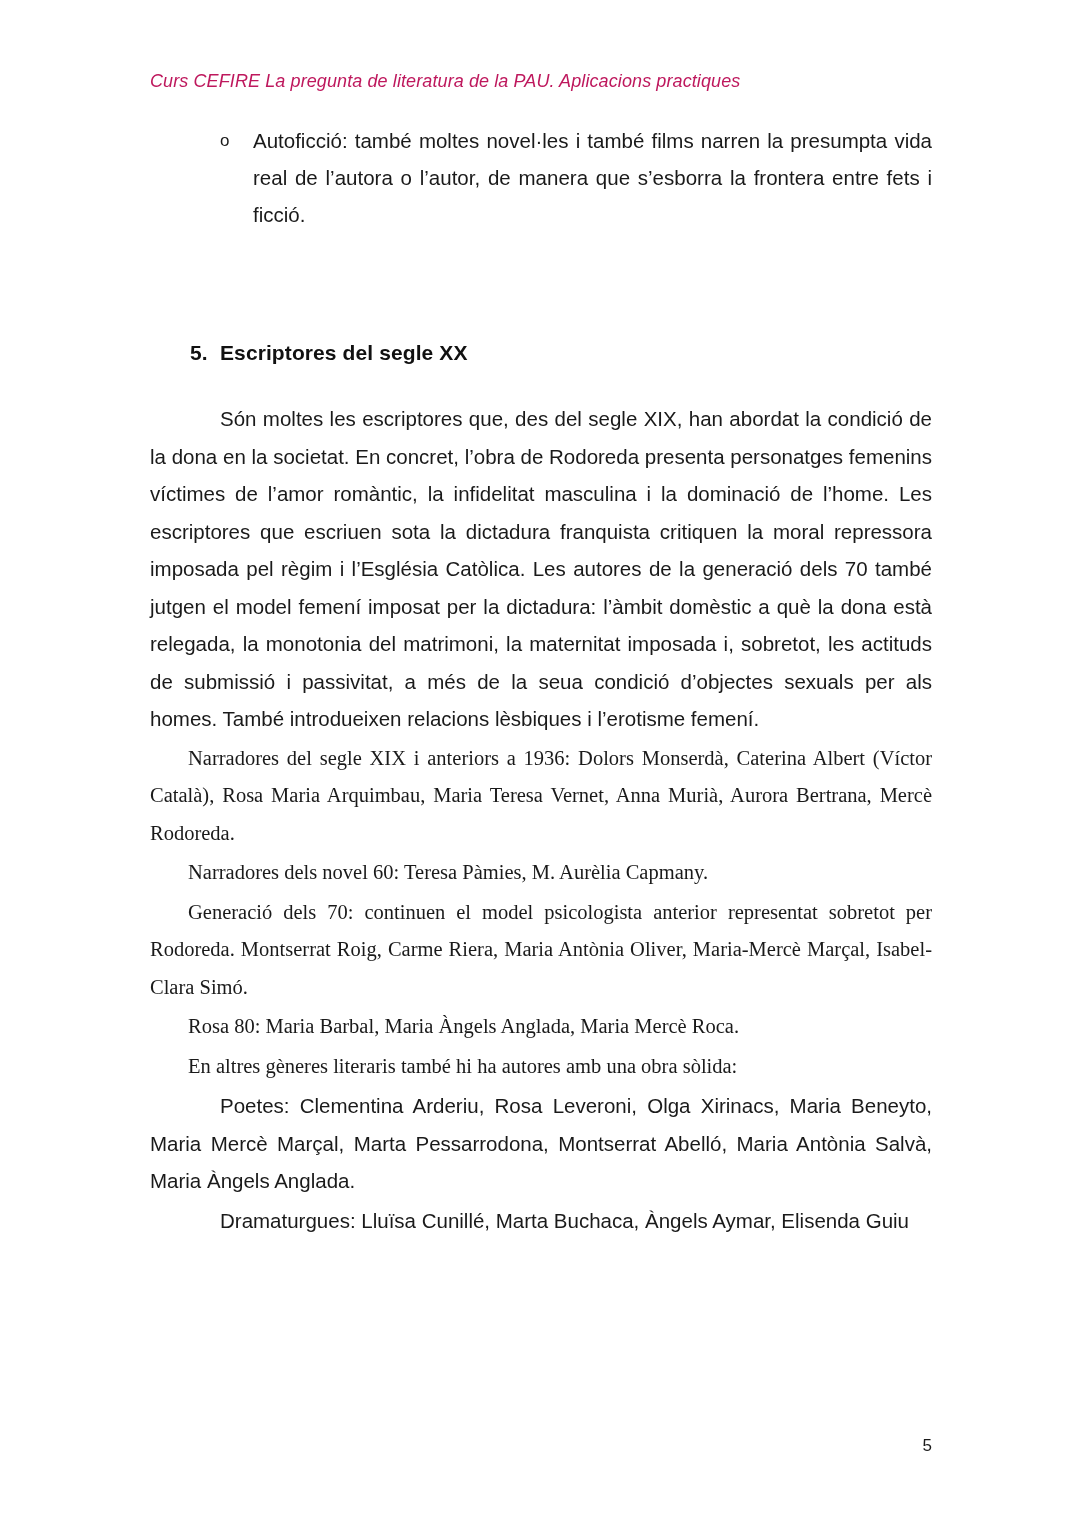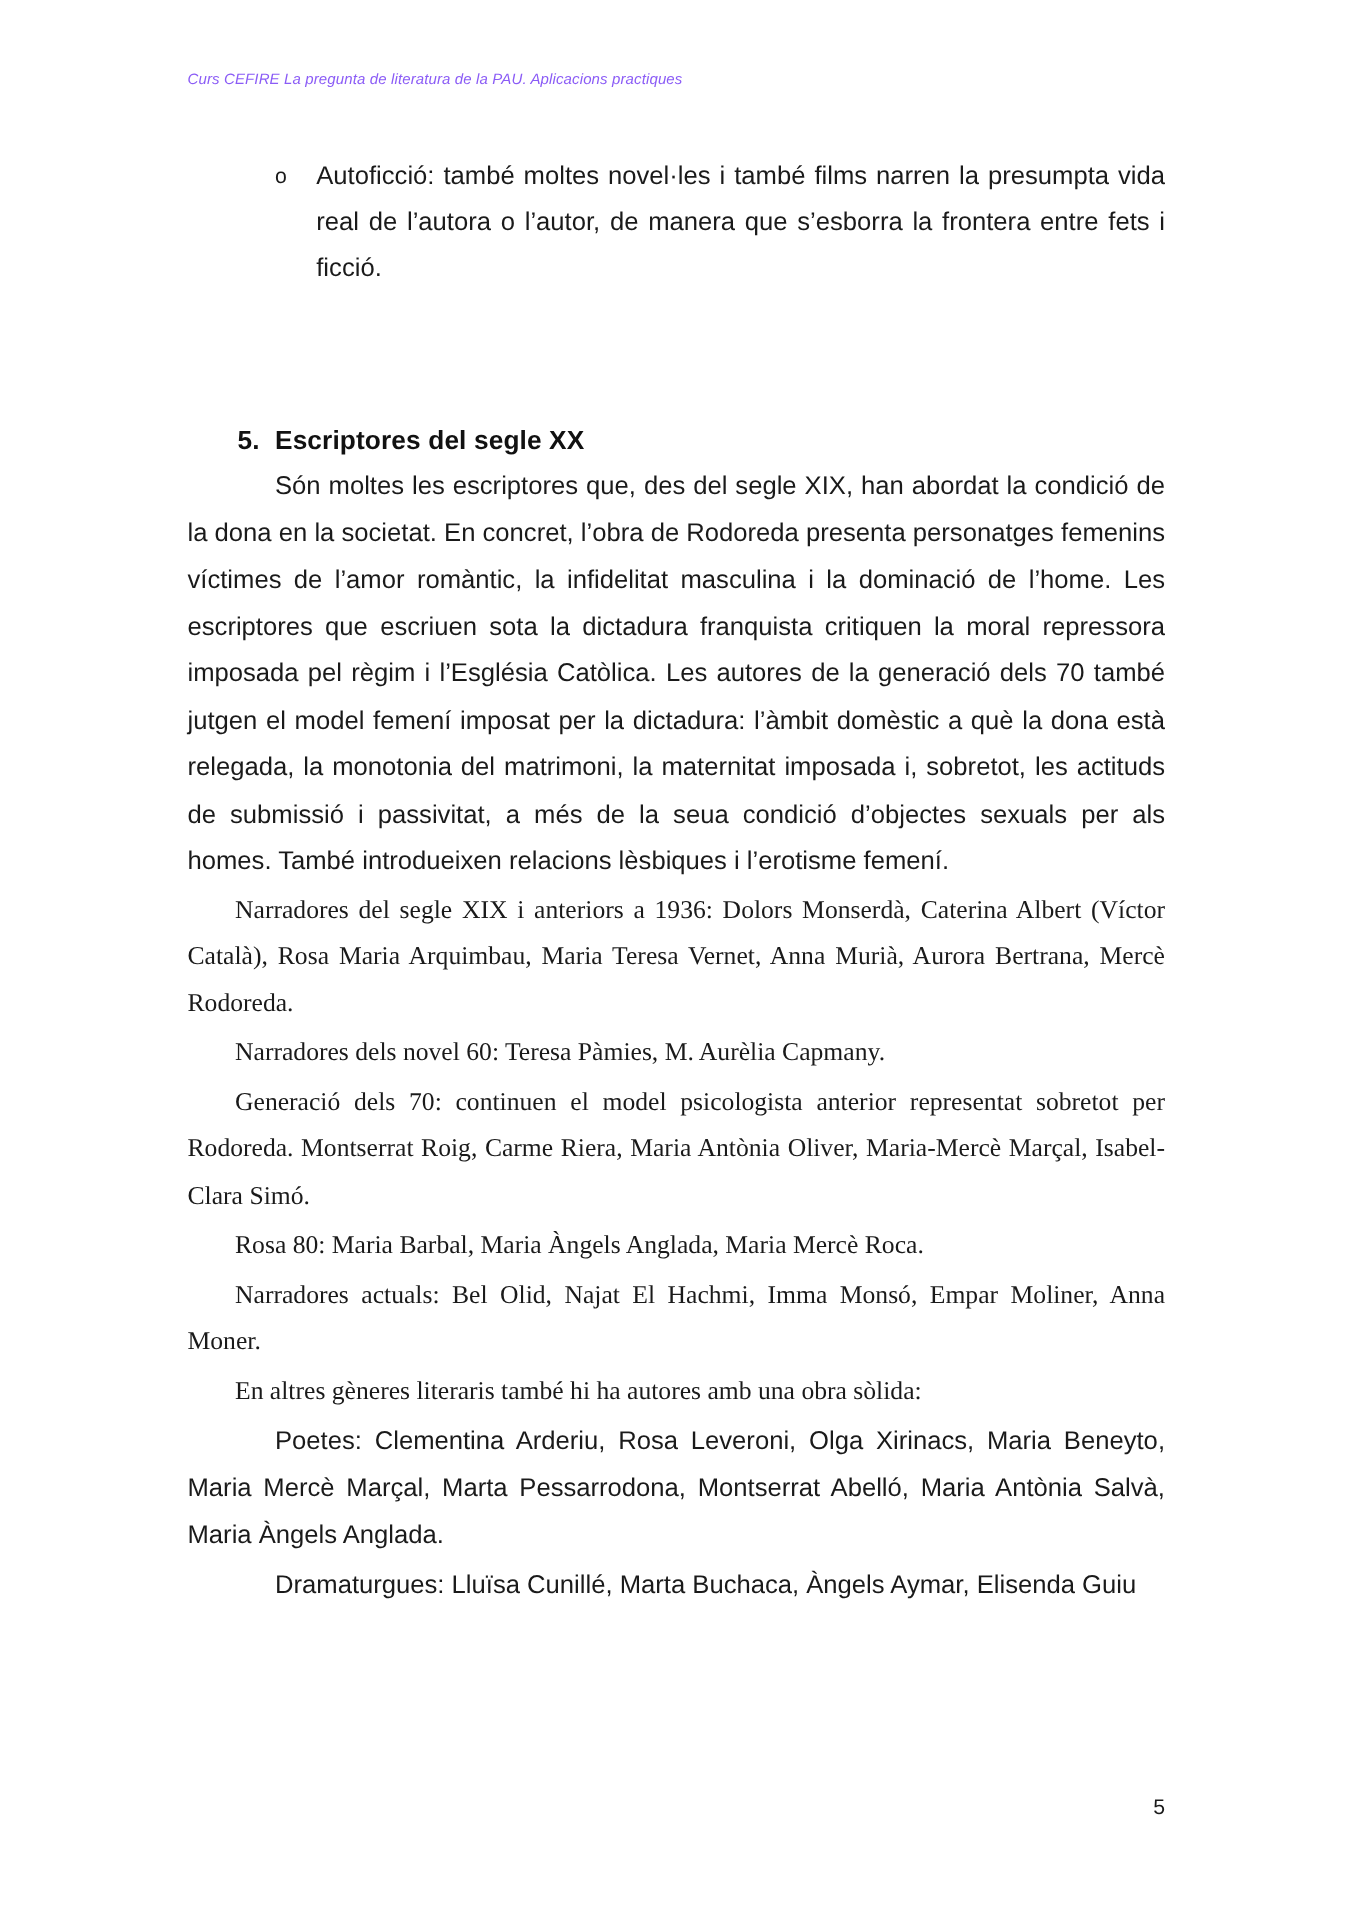--- a/index.html
+++ b/index.html
@@ -15,26 +15,26 @@
     overflow: hidden;
     font-family: "Liberation Sans", sans-serif;
     color: #1a1a1a;
     -webkit-font-smoothing: antialiased;
   }
 
   
   .doc-header {
     position: absolute;
     left: 150px;
-    top: 52px;
+    top: 70px;
     width: 790px;
     font-style: italic;
-    font-size: 12px;
+    font-size: 18px;
     line-height: 22px;
-    color: #8b5cf6;
+    color: #be185d;
     letter-spacing: 0.1px;
   }
   .doc-header .hline { display: block; white-space: nowrap; }
 
   
   .body-col {
     position: absolute;
     left: 150px;
     top: 122px;
     width: 782px;
@@ -81,21 +81,21 @@
   p.para {
     margin: 0;
     text-align: justify;
     text-justify: inter-word;
     font-size: 20.5px;
     line-height: 37.5px;
     color: #1a1a1a;
   }
   p.indent-lg { text-indent: 70px; }
   p.indent-sm { text-indent: 38px; font-family: Liberation Serif, serif; }
-  p.gap-lg  { }
+  p.gap-lg  { margin-top: 30px; }
   p.gap-sm  { margin-top: 2px; }
 
   
   .page-number {
     position: absolute;
     right: 148px;
     bottom: 72px;
     font-size: 17px;
     color: #1a1a1a;
   }
@@ -125,21 +125,20 @@
 
     <p class="para indent-sm gap-sm">Narradores del segle XIX i anteriors a 1936: Dolors Monserdà, Caterina Albert (Víctor Català), Rosa Maria Arquimbau, Maria Teresa Vernet, Anna Murià, Aurora Bertrana, Mercè Rodoreda.</p>
 
 
     <p class="para indent-sm gap-sm">Narradores dels novel 60: Teresa Pàmies, M. Aurèlia Capmany.</p>
 
     <p class="para indent-sm gap-sm">Generació dels 70: continuen el model psicologista anterior representat sobretot per Rodoreda. Montserrat Roig, Carme Riera, Maria Antònia Oliver, Maria-Mercè Marçal, Isabel-Clara Simó.</p>
 
     <p class="para indent-sm gap-sm">Rosa 80: Maria Barbal, Maria Àngels Anglada, Maria Mercè Roca.</p>
 
-    <p class="para indent-sm gap-sm">Narradores actuals: Bel Olid, Najat El Hachmi, Imma Monsó, Empar Moliner, Anna Moner.</p>
 
     <p class="para indent-sm gap-sm">En altres gèneres literaris també hi ha autores amb una obra sòlida:</p>
 
     <p class="para indent-lg gap-sm">Poetes: Clementina Arderiu, Rosa Leveroni, Olga Xirinacs, Maria Beneyto, Maria Mercè Marçal, Marta Pessarrodona, Montserrat Abelló, Maria Antònia Salvà, Maria Àngels Anglada.</p>
 
     <p class="para indent-lg gap-sm">Dramaturgues: Lluïsa Cunillé, Marta Buchaca, Àngels Aymar, Elisenda Guiu</p>
 
 
   </div>
 

